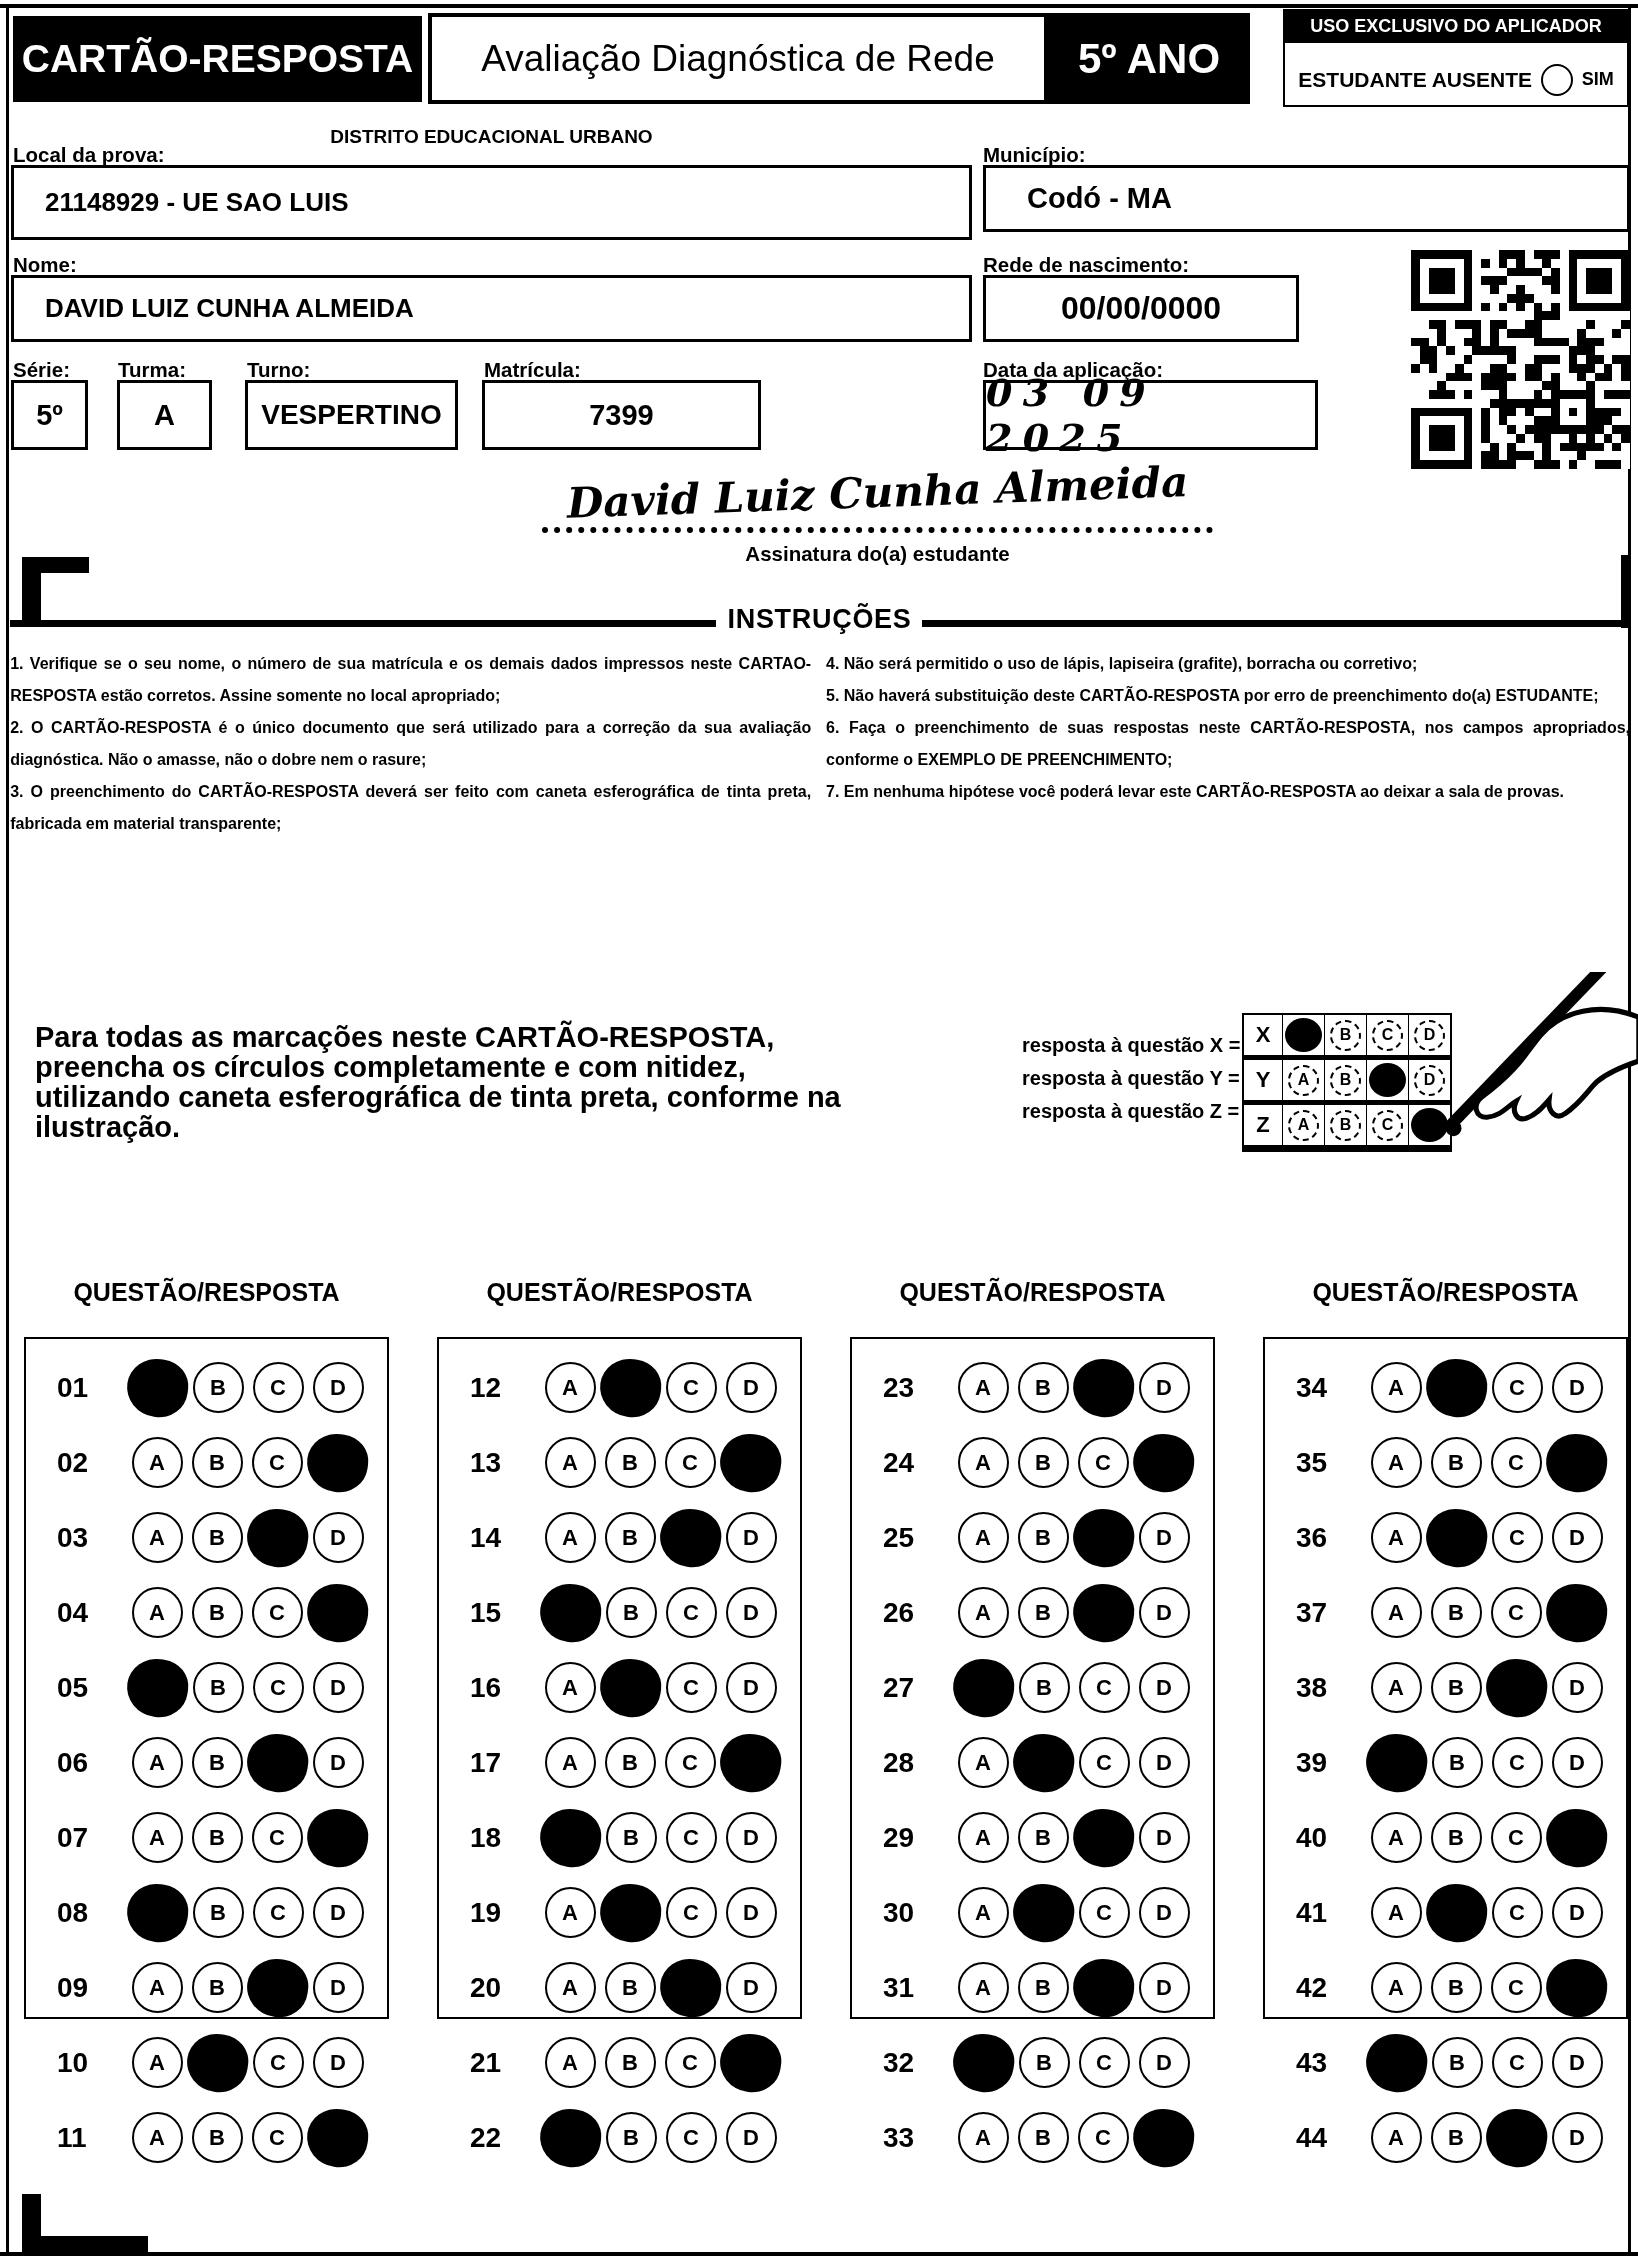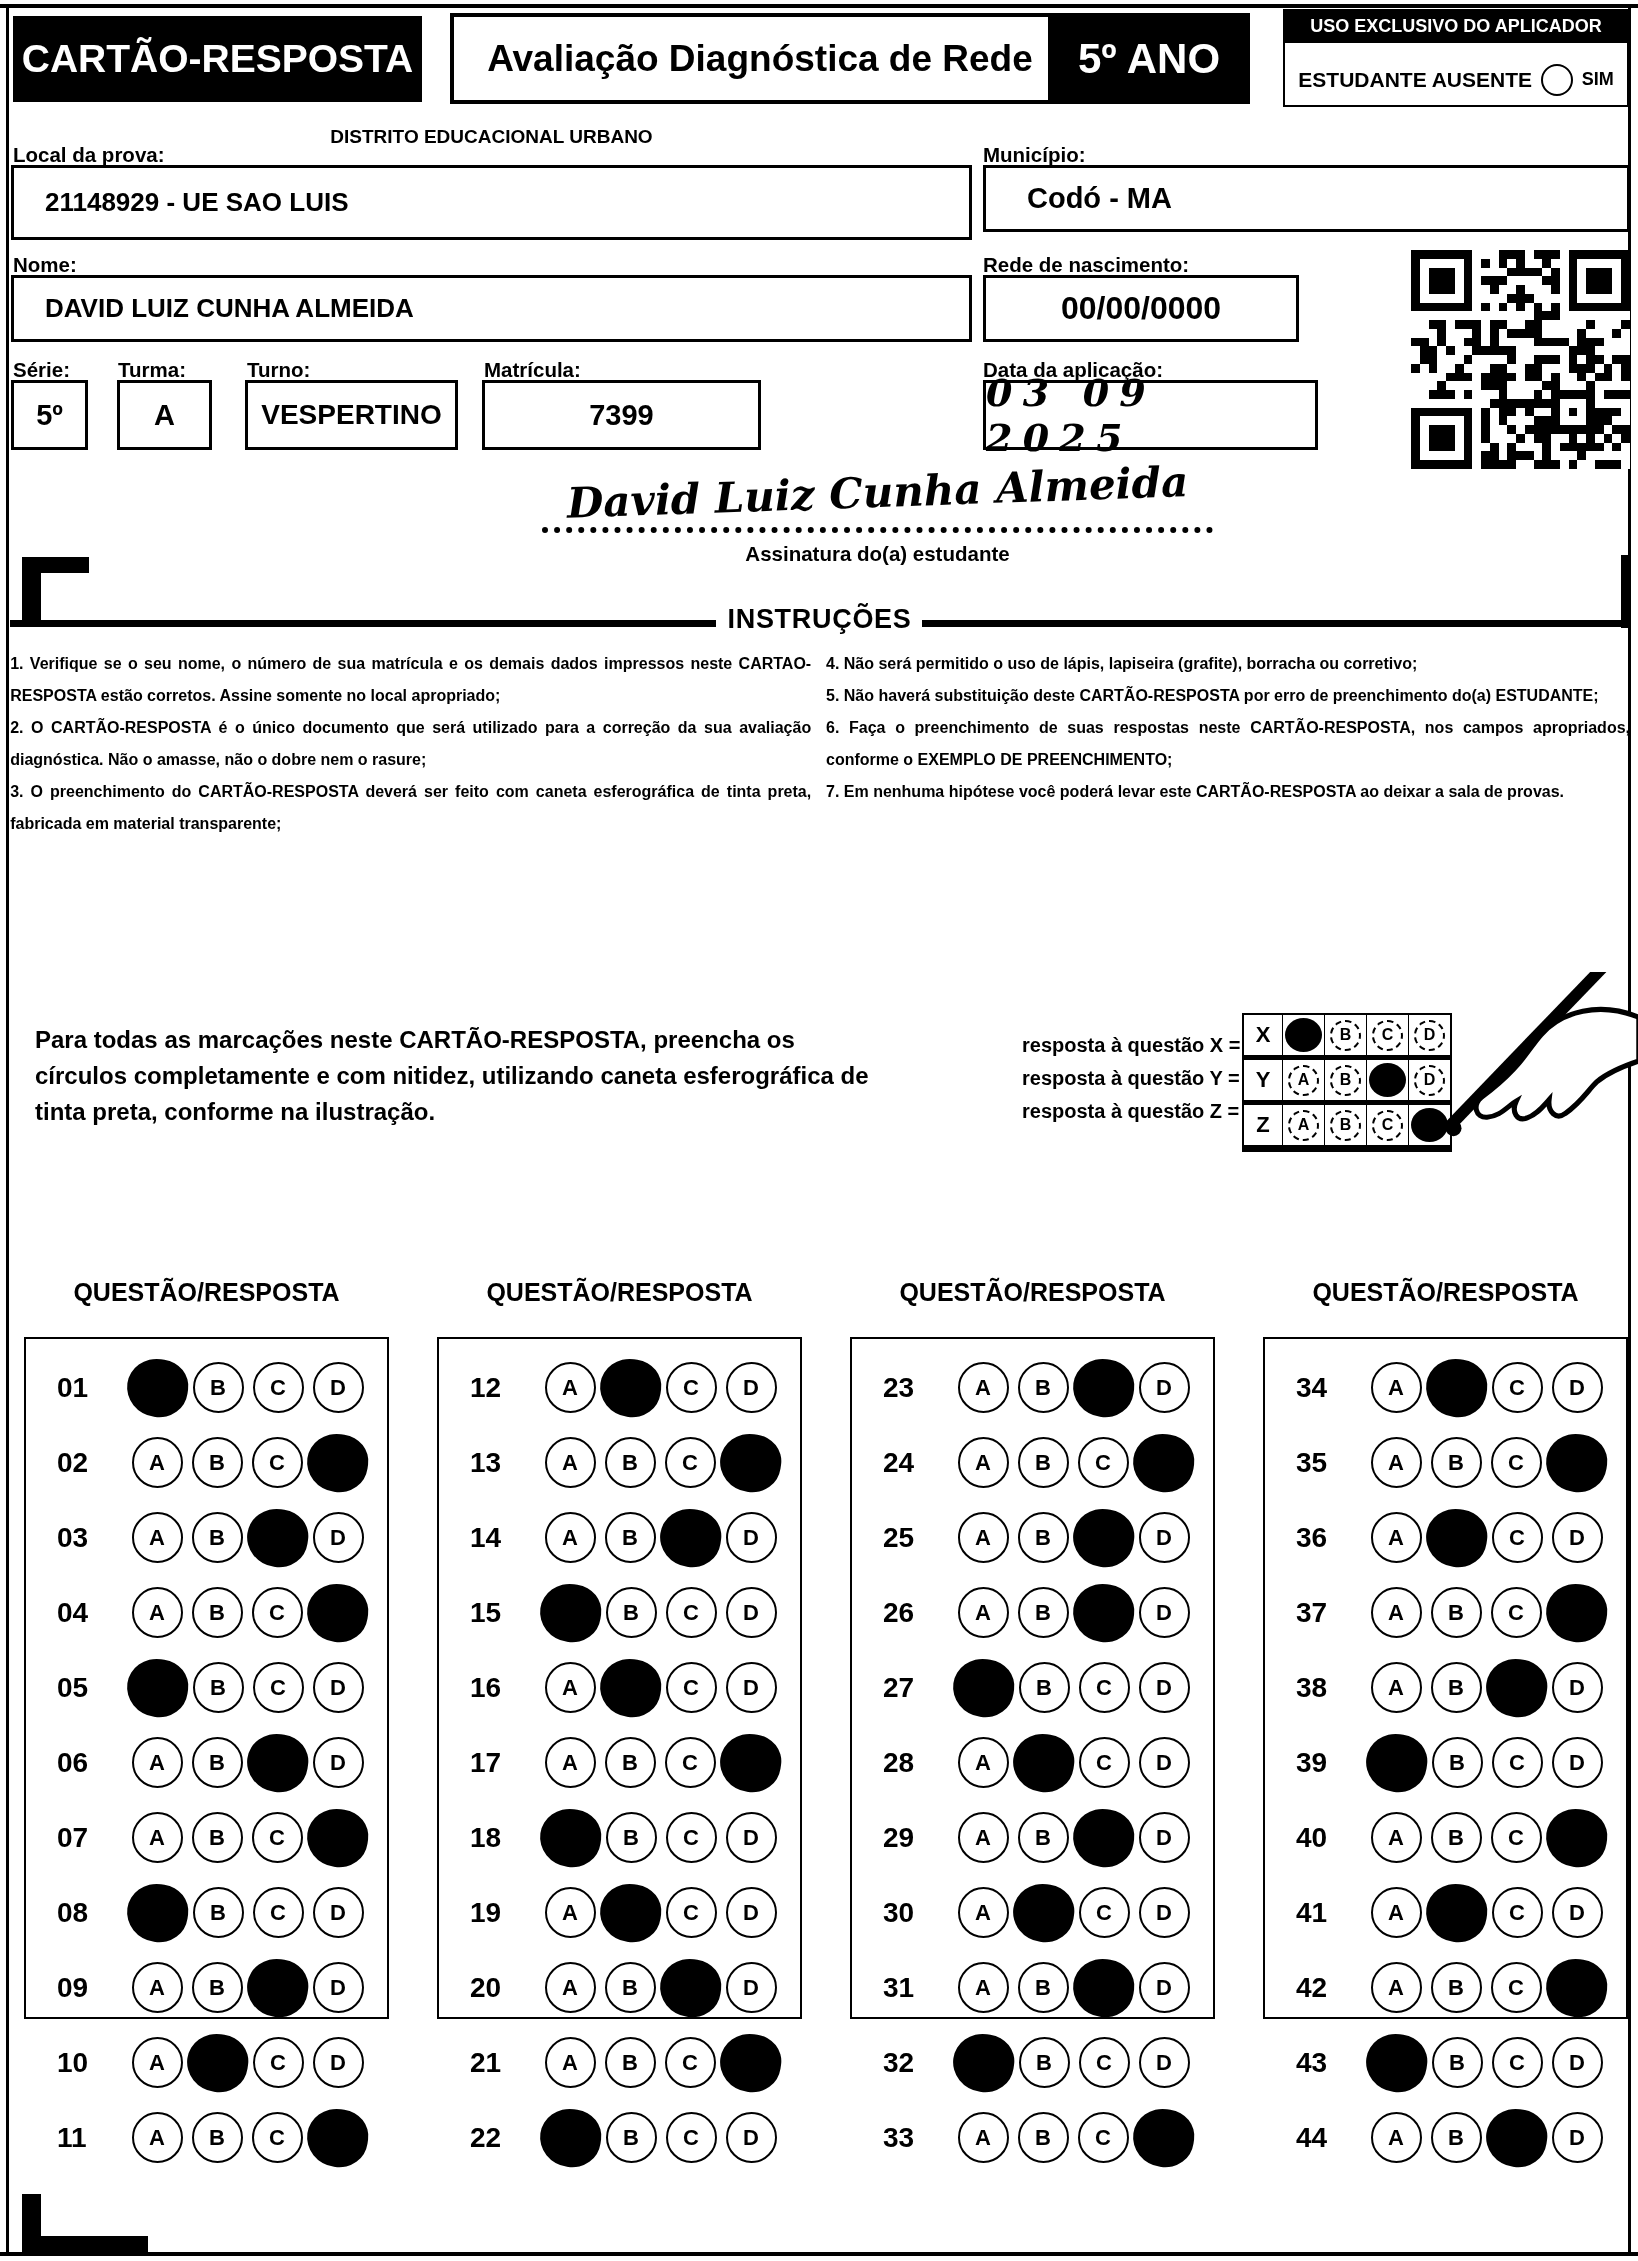--- a/index.html
+++ b/index.html
@@ -1,21 +1,21 @@
 <!DOCTYPE html>
 <html style="font-size:11.7px"><head>
 <meta charset="utf-8">
 <style>
   html,body{margin:0;padding:0;background:#e8e8e8;}
   #page{position:relative;width:1639px;height:2261px;background:#ffffff;
         font-family:"Liberation Sans",sans-serif;color:#000;overflow:hidden;}
   .abs{position:absolute;}
   .bar{position:absolute;background:#000;}
   .blackbox{position:absolute;background:#000;color:#fff;display:flex;align-items:center;justify-content:center;font-weight:bold;}
-  .borderbox{position:absolute;background:#fff;border:4.4px solid #000;display:flex;align-items:center;justify-content:center;font-weight:bold;box-sizing:border-box;margin-left:22px;}
+  .borderbox{position:absolute;background:#fff;border:4.4px solid #000;display:flex;align-items:center;justify-content:center;font-weight:normal;box-sizing:border-box;}
   .fieldbox{position:absolute;background:#fff;border:3.7px solid #000;display:flex;align-items:center;font-weight:bold;box-sizing:border-box;}
   .lbl{position:absolute;font-weight:bold;font-size:20.5px;}
   .hand{font-family:"DejaVu Serif",serif;font-style:italic;}
   
   #aplicador{position:absolute;left:1283px;top:8.8px;width:346px;height:98px;border:2.9px solid #000;box-sizing:border-box;background:#fff;}
   #aplicador .strip{height:32px;background:#000;color:#fff;display:flex;align-items:center;justify-content:center;font-weight:bold;font-size:18px;}
   #aplicador .body{height:74px;display:flex;align-items:center;justify-content:center;gap:8.8px;font-weight:bold;font-size:21px;}
   .circle-opt{width:32px;height:32px;border:2.9px solid #000;border-radius:50%;box-sizing:border-box;background:#fff;}
   
   .instr-col{position:absolute;top:648px;font-size:16px;line-height:32px;font-weight:700;text-align:justify;}
@@ -748,21 +748,21 @@
       <p class="instr-item">2. O CARTÃO-RESPOSTA é o único documento que será utilizado para a correção da sua avaliação diagnóstica. Não o amasse, não o dobre nem o rasure;</p>
       <p class="instr-item">3. O preenchimento do CARTÃO-RESPOSTA deverá ser feito com caneta esferográfica de tinta preta, fabricada em material transparente;</p>
     </div>
   <div class="instr-col" style="left:826px;width:804px;">
       <p class="instr-item">4. Não será permitido o uso de lápis, lapiseira (grafite), borracha ou corretivo;</p>
       <p class="instr-item">5. Não haverá substituição deste CARTÃO-RESPOSTA por erro de preenchimento do(a) ESTUDANTE;</p>
       <p class="instr-item">6. Faça o preenchimento de suas respostas neste CARTÃO-RESPOSTA, nos campos apropriados, conforme o EXEMPLO DE PREENCHIMENTO;</p>
       <p class="instr-item">7. Em nenhuma hipótese você poderá levar este CARTÃO-RESPOSTA ao deixar a sala de provas.</p>
     </div>
 
-  <div class="abs" style="left:35px;top:1022px;width:840px;font-size:24px;line-height:36px;font-weight:600;">Para todas as marcações neste CARTÃO-RESPOSTA, preencha os círculos completamente e com nitidez, utilizando caneta esferográfica de tinta preta, conforme na ilustração.</div>
+  <div class="abs" style="left:35px;top:1022px;width:840px;font-size:29px;line-height:30px;font-weight:600;">Para todas as marcações neste CARTÃO-RESPOSTA, preencha os círculos completamente e com nitidez, utilizando caneta esferográfica de tinta preta, conforme na ilustração.</div>
 
   <div class="abs" style="left:1022px;top:1029px;">
       <p class="legend-line">resposta à questão X = A</p>
       <p class="legend-line">resposta à questão Y = C</p>
       <p class="legend-line">resposta à questão Z = D</p>
     </div>
 
   <div id="example-grid">
       <div class="ex-cell ex-label">X</div>
       <div class="ex-cell">

